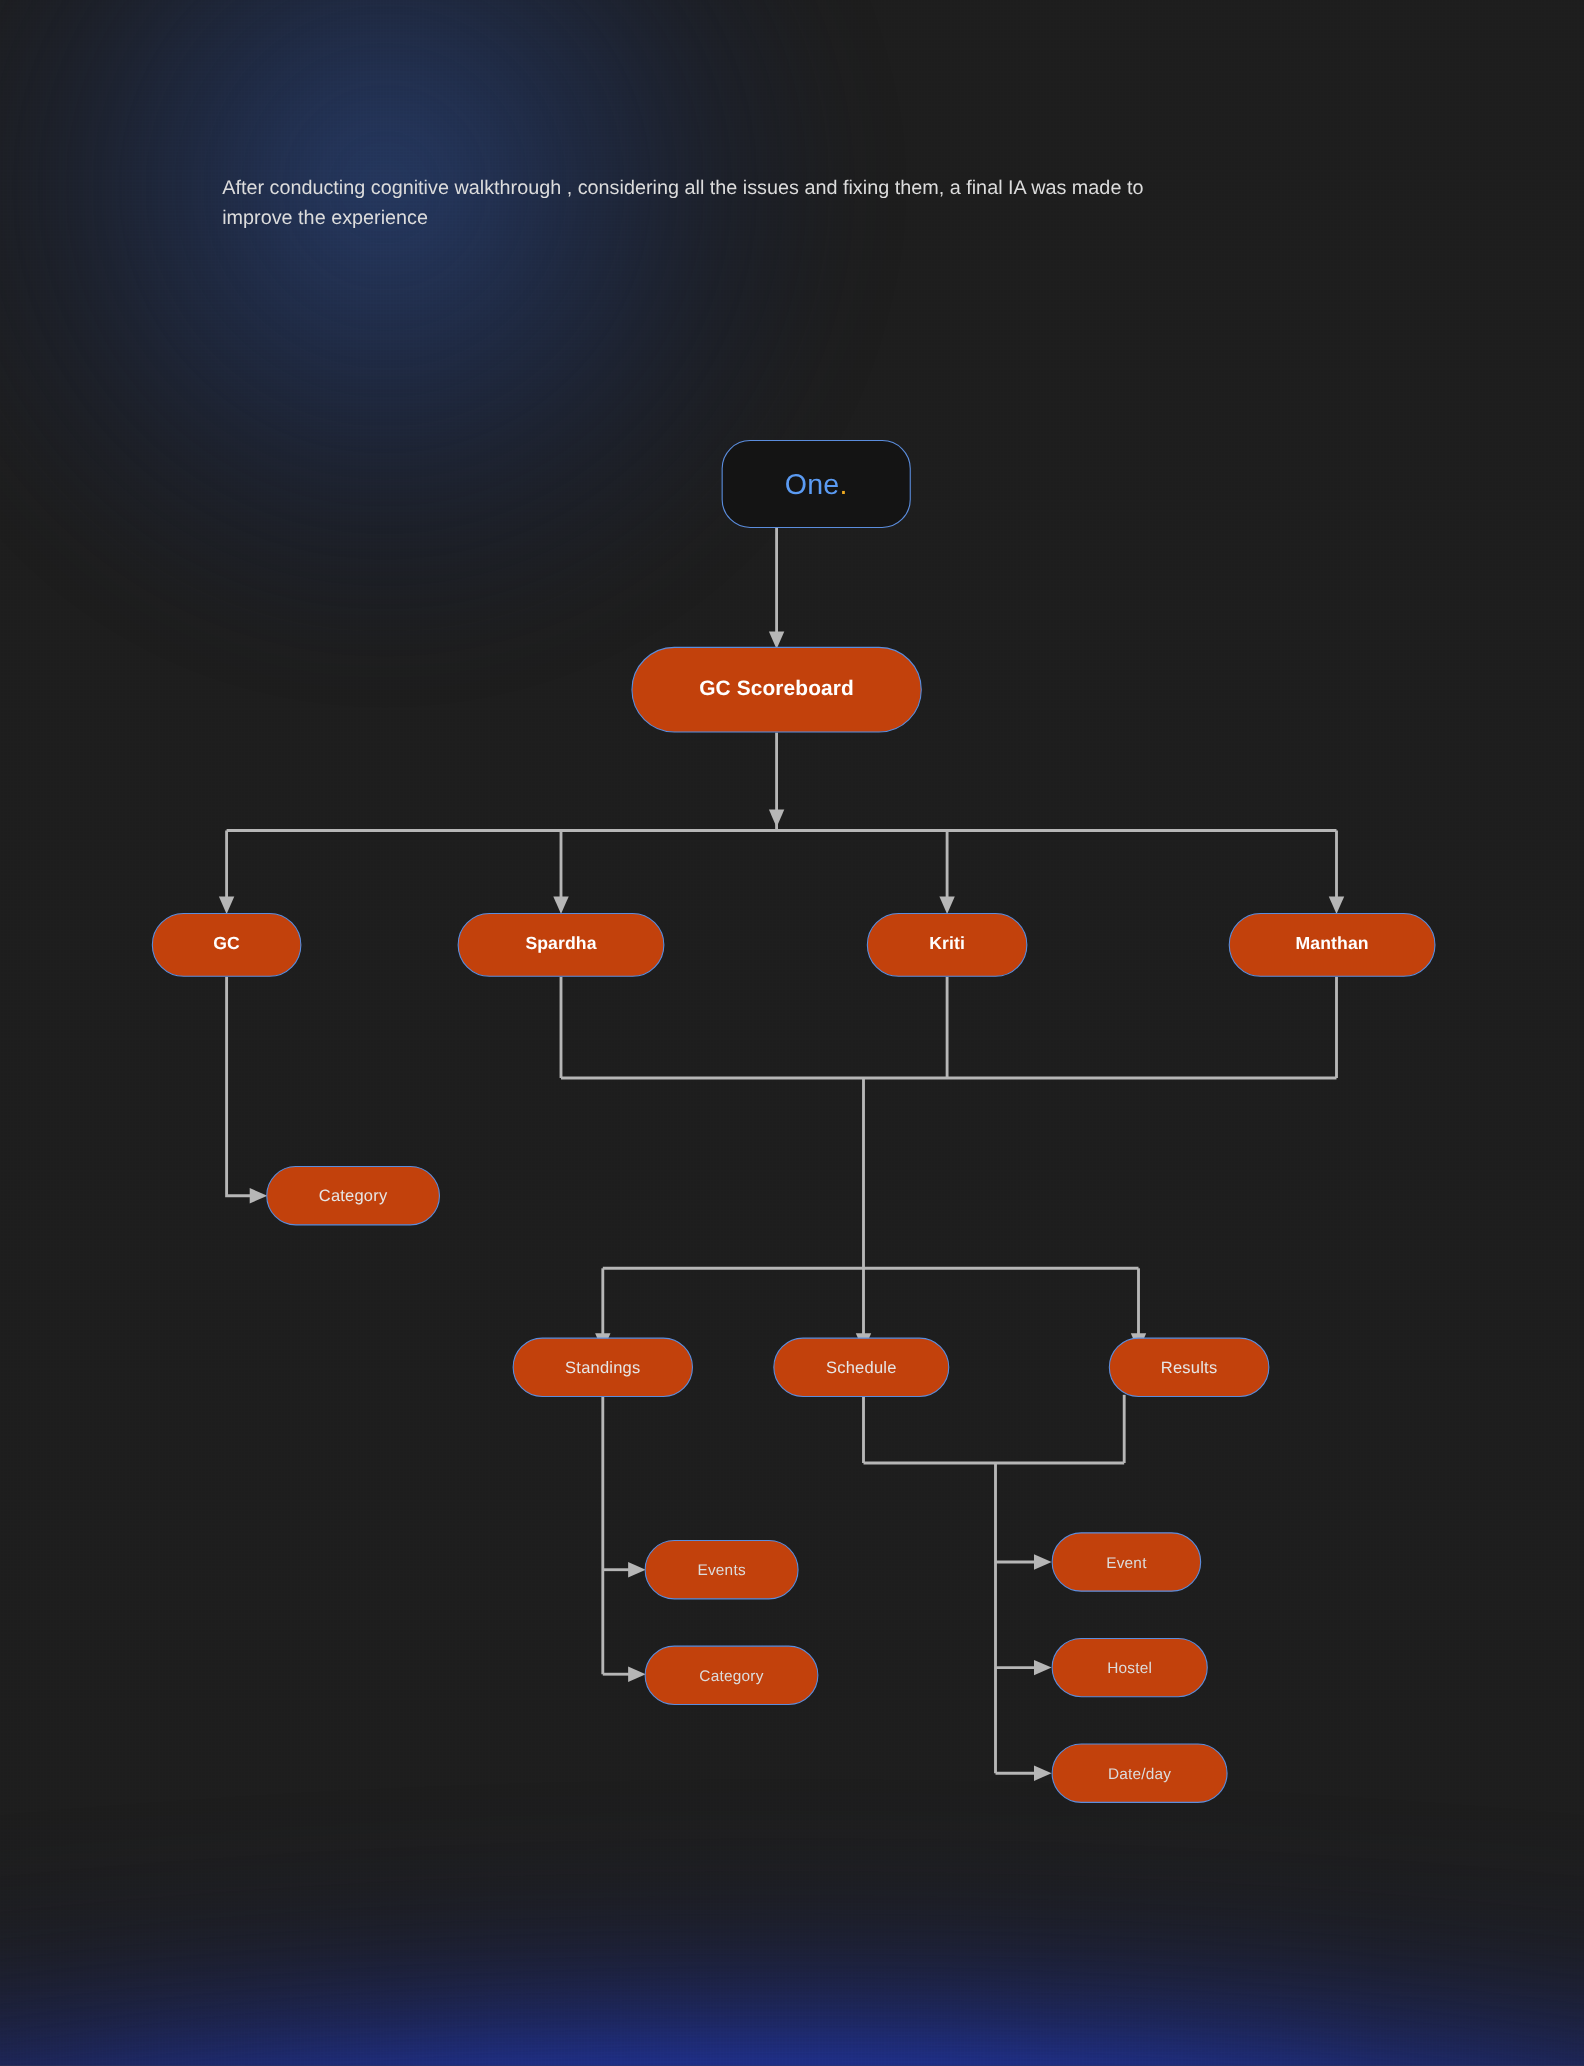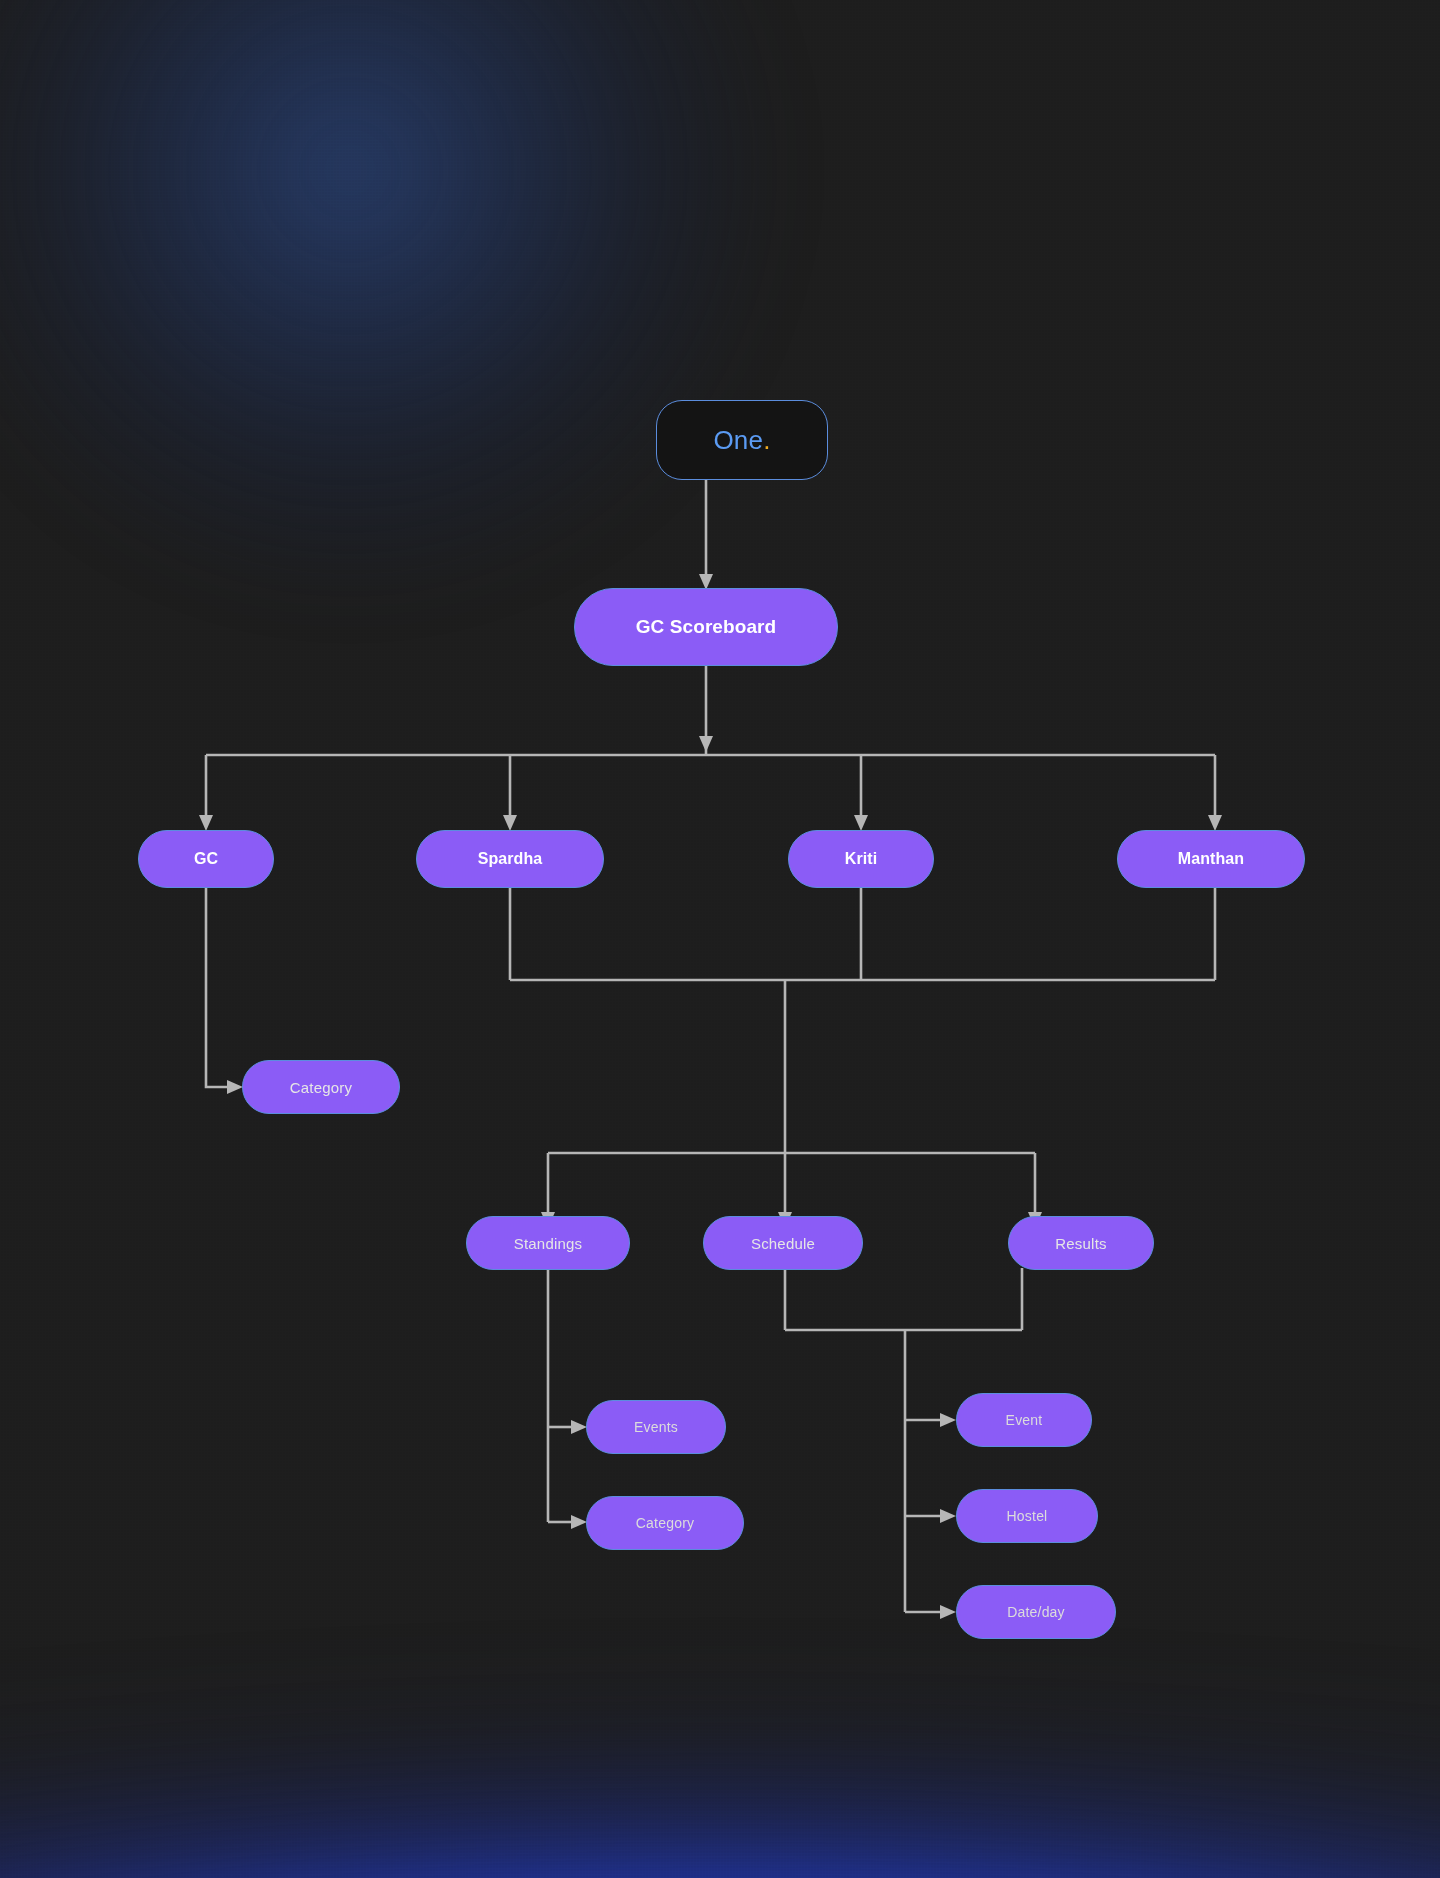--- a/index.html
+++ b/index.html
@@ -105,21 +105,21 @@
   #diagram .arrow-head {
     fill: #b6b6b6;
   }
 
   
   .node {
     position: absolute;
     display: flex;
     align-items: center;
     justify-content: center;
-    background: #8b5cf6;
+    background: #c2410c;
     border: 1.8px solid #5b8ddd;
     border-radius: 999px;
     text-align: center;
     pointer-events: auto;
   }
   .node-label { display: block; }
 
   .node.root {
     border-color: #5b8ddd;
     background: #141414;
@@ -162,20 +162,21 @@
 </style>
 </head>
 <body>
 
 <div id="bg-base"></div>
 <div id="bg-glow-top"></div>
 <div id="bg-glow-bottom"></div>
 <div id="bg-grain"></div>
 
 <div id="header">
+  <p id="page-subtitle">After conducting cognitive walkthrough , considering all the issues and fixing them, a final IA was made to improve the experience</p>
 </div>
 
 <svg id="diagram" viewBox="0 0 1440 1878" width="1440" height="1878" xmlns="http://www.w3.org/2000/svg">
 
   <path class="edge-line" d="M 706 480 L 706 577"></path>
   <polygon class="arrow-head" points="706,590 699,574 713,574"></polygon>
 
   <path class="edge-line" d="M 706 666 L 706 755"></path>
   <polygon class="arrow-head" points="706,752 699,736 713,736"></polygon>
 

